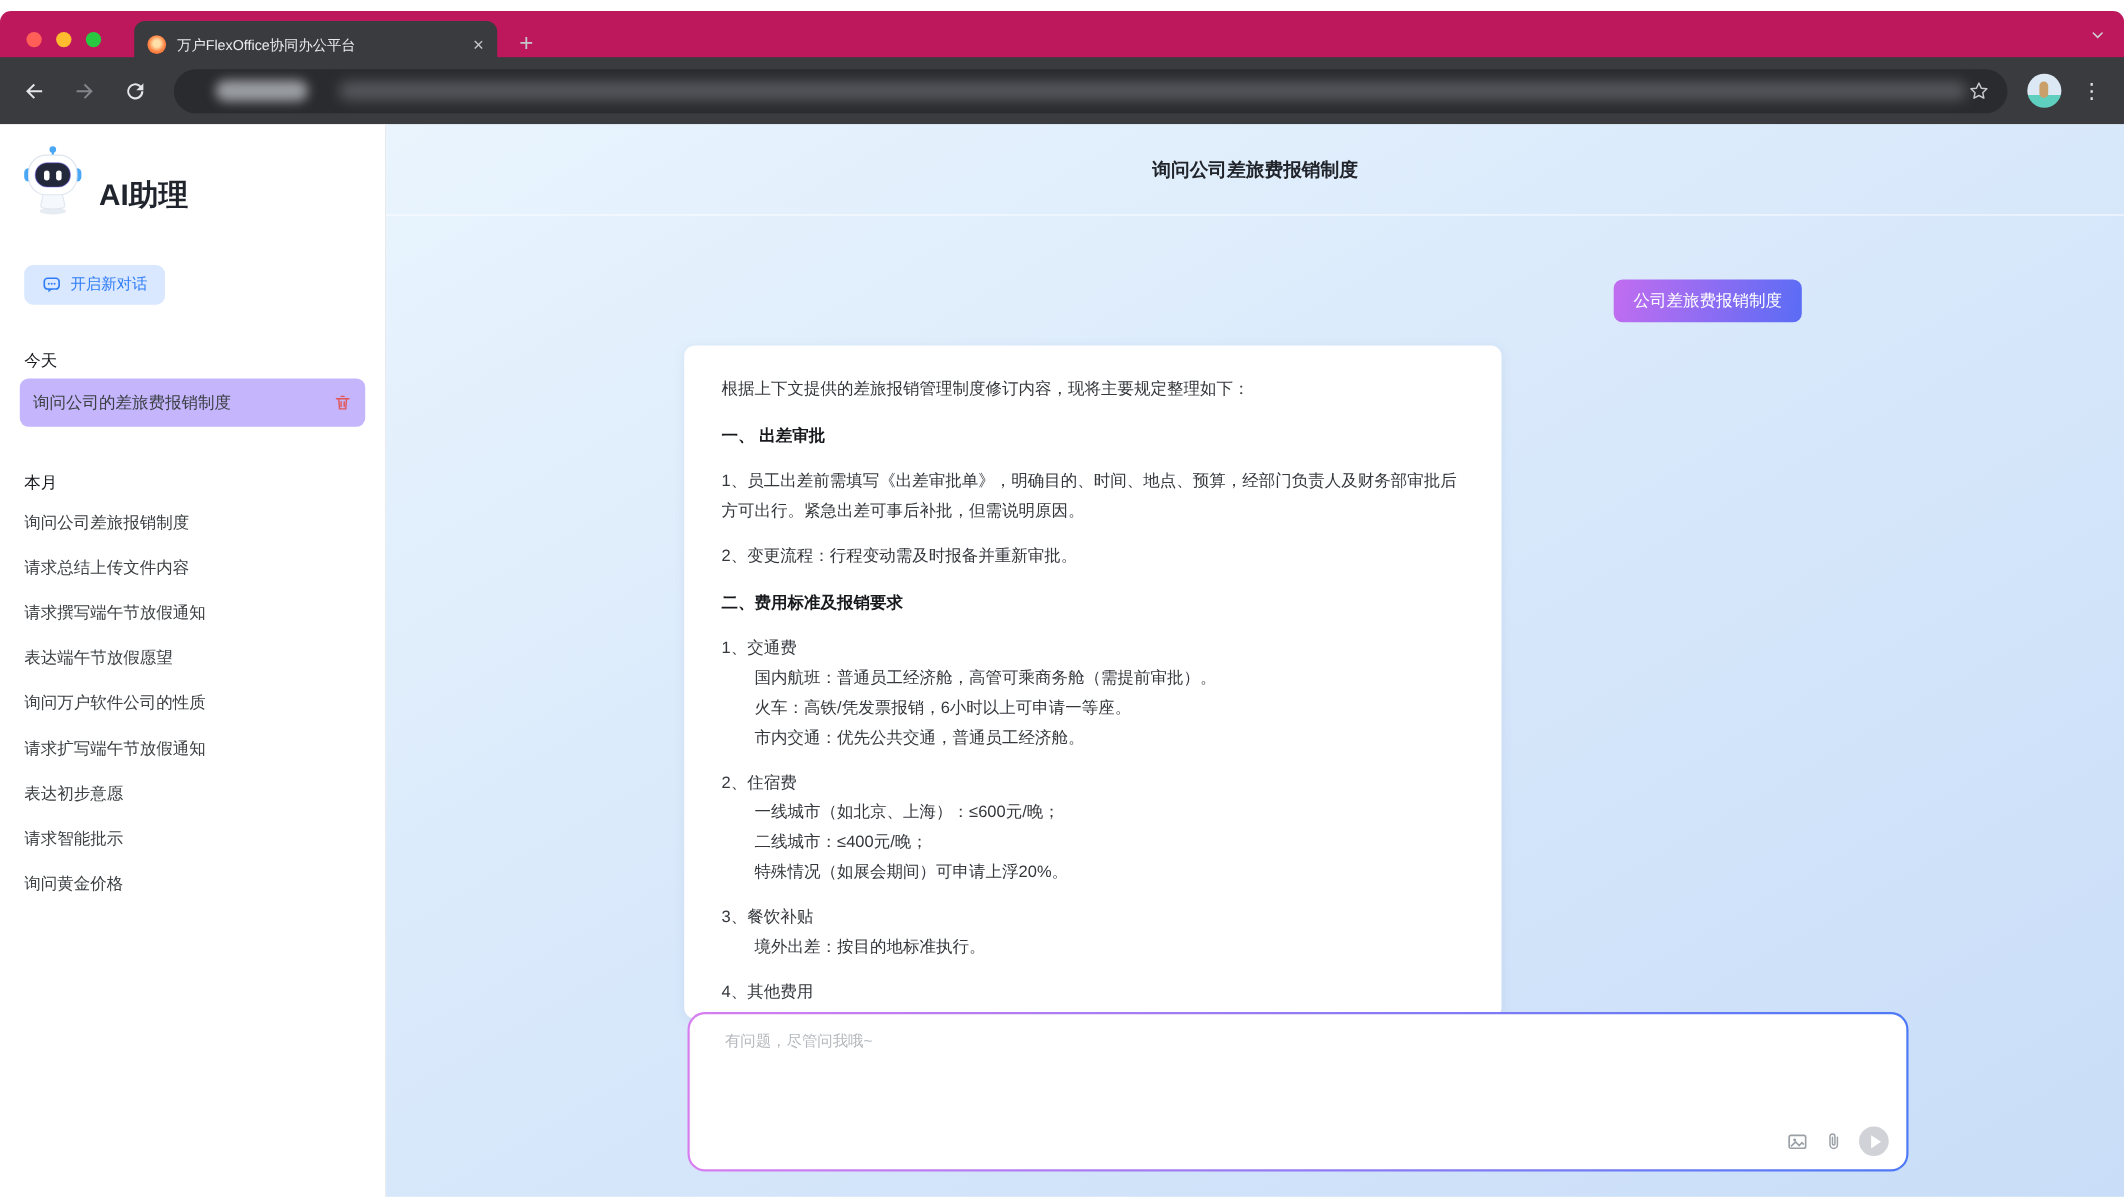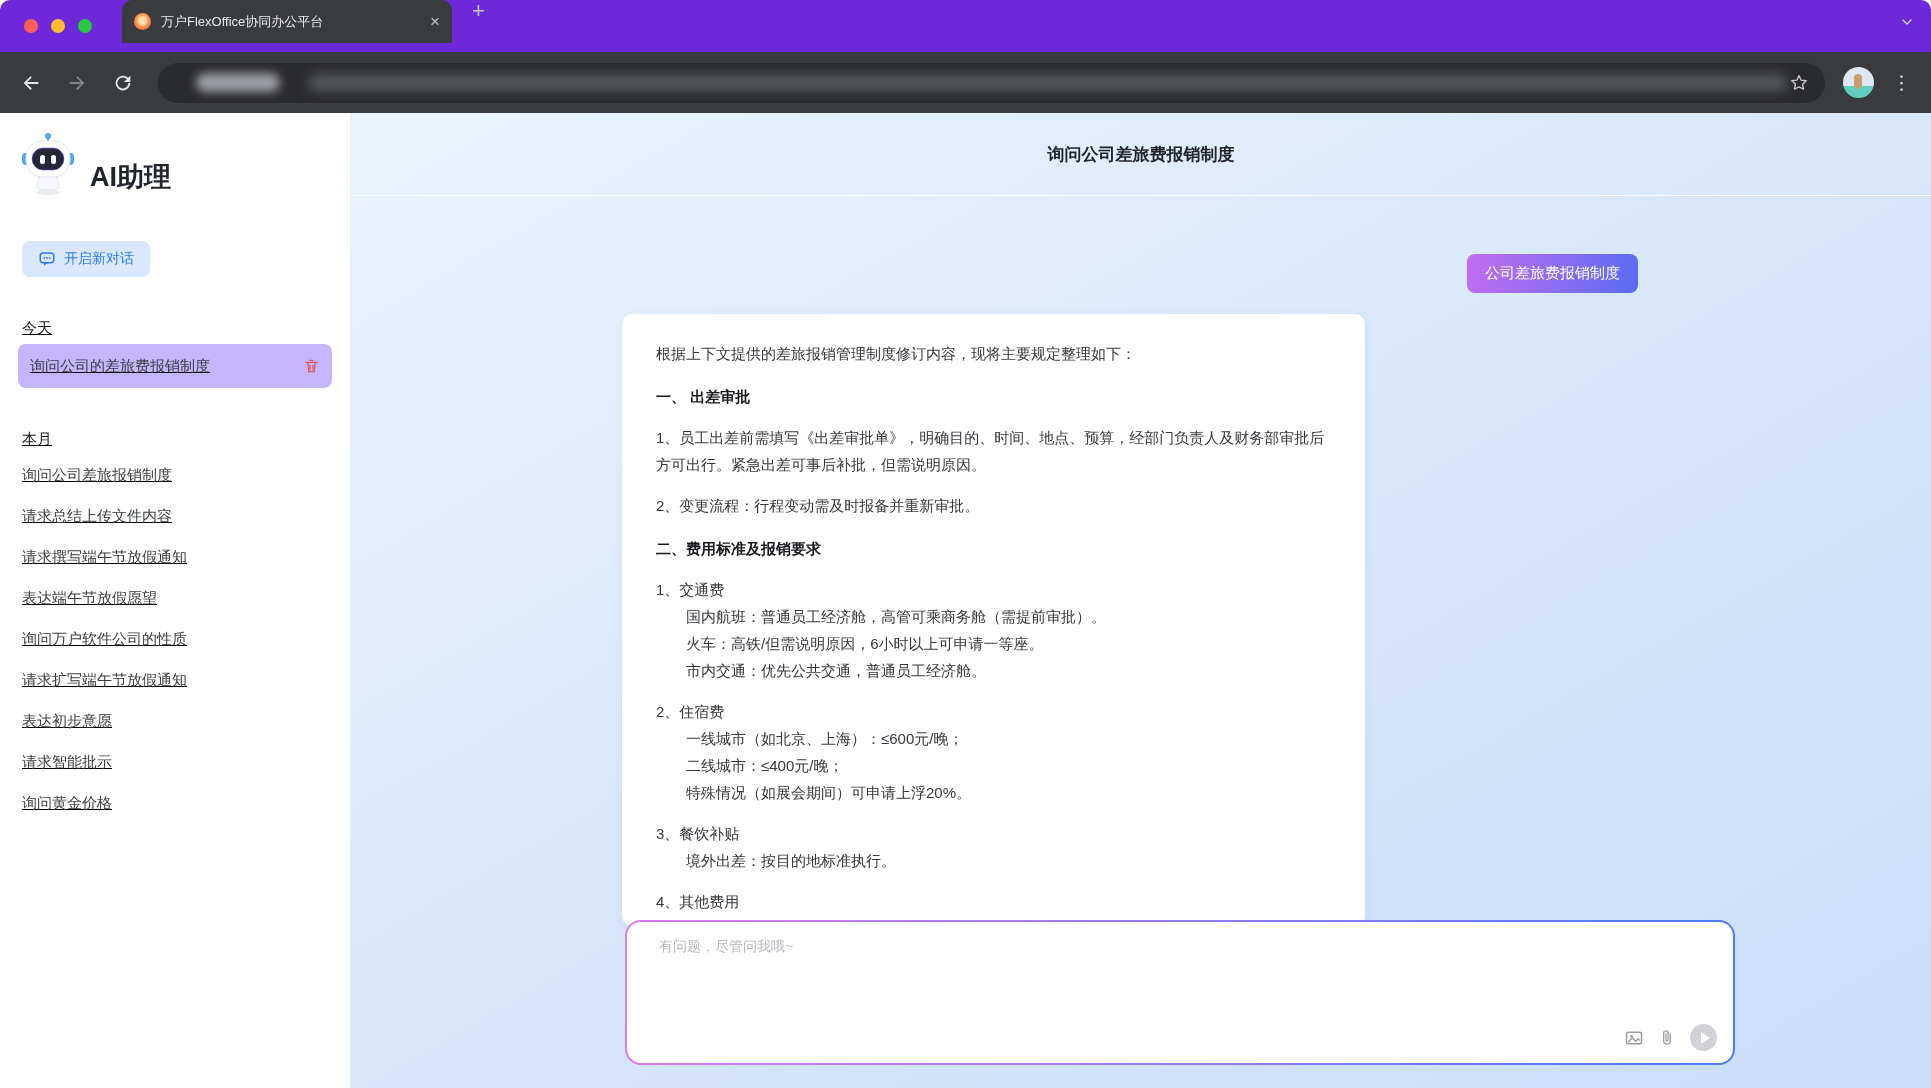--- a/index.html
+++ b/index.html
@@ -1,21 +1,21 @@
 <!DOCTYPE html>
 <html><head>
 <meta charset="utf-8">
 <style>
   * { box-sizing: border-box; margin: 0; padding: 0; }
   html,body { width:1931px; height:1088px; overflow:hidden;
     font-family:"Liberation Sans", sans-serif; background:#fff; }
 
   
-  .tabstrip { position:absolute; top:0; left:0; width:1931px; height:52px;
-    background:#6d28d9; display:flex; border-radius:10px 10px 0 0; }
+  .tabstrip { position:absolute; top:10px; left:0; width:1931px; height:52px;
+    background:#be185d; display:flex; align-items:flex-end; border-radius:10px 10px 0 0; }
   .traffic { position:absolute; left:24px; top:19px; display:flex; gap:13px; }
   .tl { width:14px; height:14px; border-radius:50%; }
   .tl.red{ background:#ff5f57; } .tl.yellow{ background:#febc2e; } .tl.green{ background:#28c840; }
   .tab { margin-left:122px; width:330px; height:43px; background:#3a3b3e;
     border-radius:10px 10px 0 0; display:flex; align-items:center; padding:0 12px; }
   .favicon { width:17px; height:17px; border-radius:50%; flex:0 0 auto;
     background:radial-gradient(circle at 50% 45%, #ffe0a8 0 25%, #ff8a4a 55%, #f4511e 100%); }
   .tab-title { flex:1; margin:0 10px; color:#e8eaed; font-size:13px; white-space:nowrap;
     overflow:hidden; }
   .glyph-btn { color:#c3c5c8; font-size:17px; line-height:1; cursor:default; }
@@ -43,21 +43,21 @@
 
   
   .sidebar { width:351px; height:100%; background:#ffffff; border-right:1px solid #e9eaec;
     flex:0 0 auto; }
   .brand { display:flex; align-items:center; gap:14px; margin:16px 0 0 20px; }
   .brand-title { font-size:27px; font-weight:bold; color:#20242c;margin-top:28px; }
   .new-chat { margin:44px 0 0 22px; width:128px; height:36px; background:#d9e8ff;
     border:none; border-radius:8px; color:#2f7cf6; font-size:14px; display:flex;
     align-items:center; justify-content:center; gap:8px; cursor:pointer;
     font-family:"Liberation Sans",sans-serif;text-align:center; }
-  .history { padding:0 18px;text-decoration:underline; }
+  .history { padding:0 18px; }
   .hist-label { margin-top:42px; margin-bottom:6px; padding-left:4px; font-size:15px;
     color:#17191d; }
   .hist-item { height:41px; display:flex; align-items:center; padding:0 4px;
     font-size:15px; color:#3c4043; cursor:pointer; border-radius:8px; }
   .hist-item.selected { background:#c4b5fd; padding:0 12px; height:44px; margin-top:6px;
     justify-content:space-between; }
   .hist-text { white-space:nowrap; overflow:hidden; text-overflow:ellipsis; }
 
   
   .main { flex:1; position:relative;
@@ -229,21 +229,21 @@
           </div>
           <div class="msg-p">
             <div class="msg-line">2、变更流程：行程变动需及时报备并重新审批。</div>
           </div>
           <div class="msg-h">
             <div class="msg-line">二、费用标准及报销要求</div>
           </div>
           <div class="msg-p">
             <div class="msg-line">1、交通费</div>
             <div class="msg-line ind">国内航班：普通员工经济舱，高管可乘商务舱（需提前审批）。</div>
-            <div class="msg-line ind">火车：高铁/但需说明原因，6小时以上可申请一等座。</div>
+            <div class="msg-line ind">火车：高铁/凭发票报销，6小时以上可申请一等座。</div>
             <div class="msg-line ind">市内交通：优先公共交通，普通员工经济舱。</div>
           </div>
           <div class="msg-p">
             <div class="msg-line">2、住宿费</div>
             <div class="msg-line ind">一线城市（如北京、上海）：≤600元/晚；</div>
             <div class="msg-line ind">二线城市：≤400元/晚；</div>
             <div class="msg-line ind">特殊情况（如展会期间）可申请上浮20%。</div>
           </div>
           <div class="msg-p">
             <div class="msg-line">3、餐饮补贴</div>

